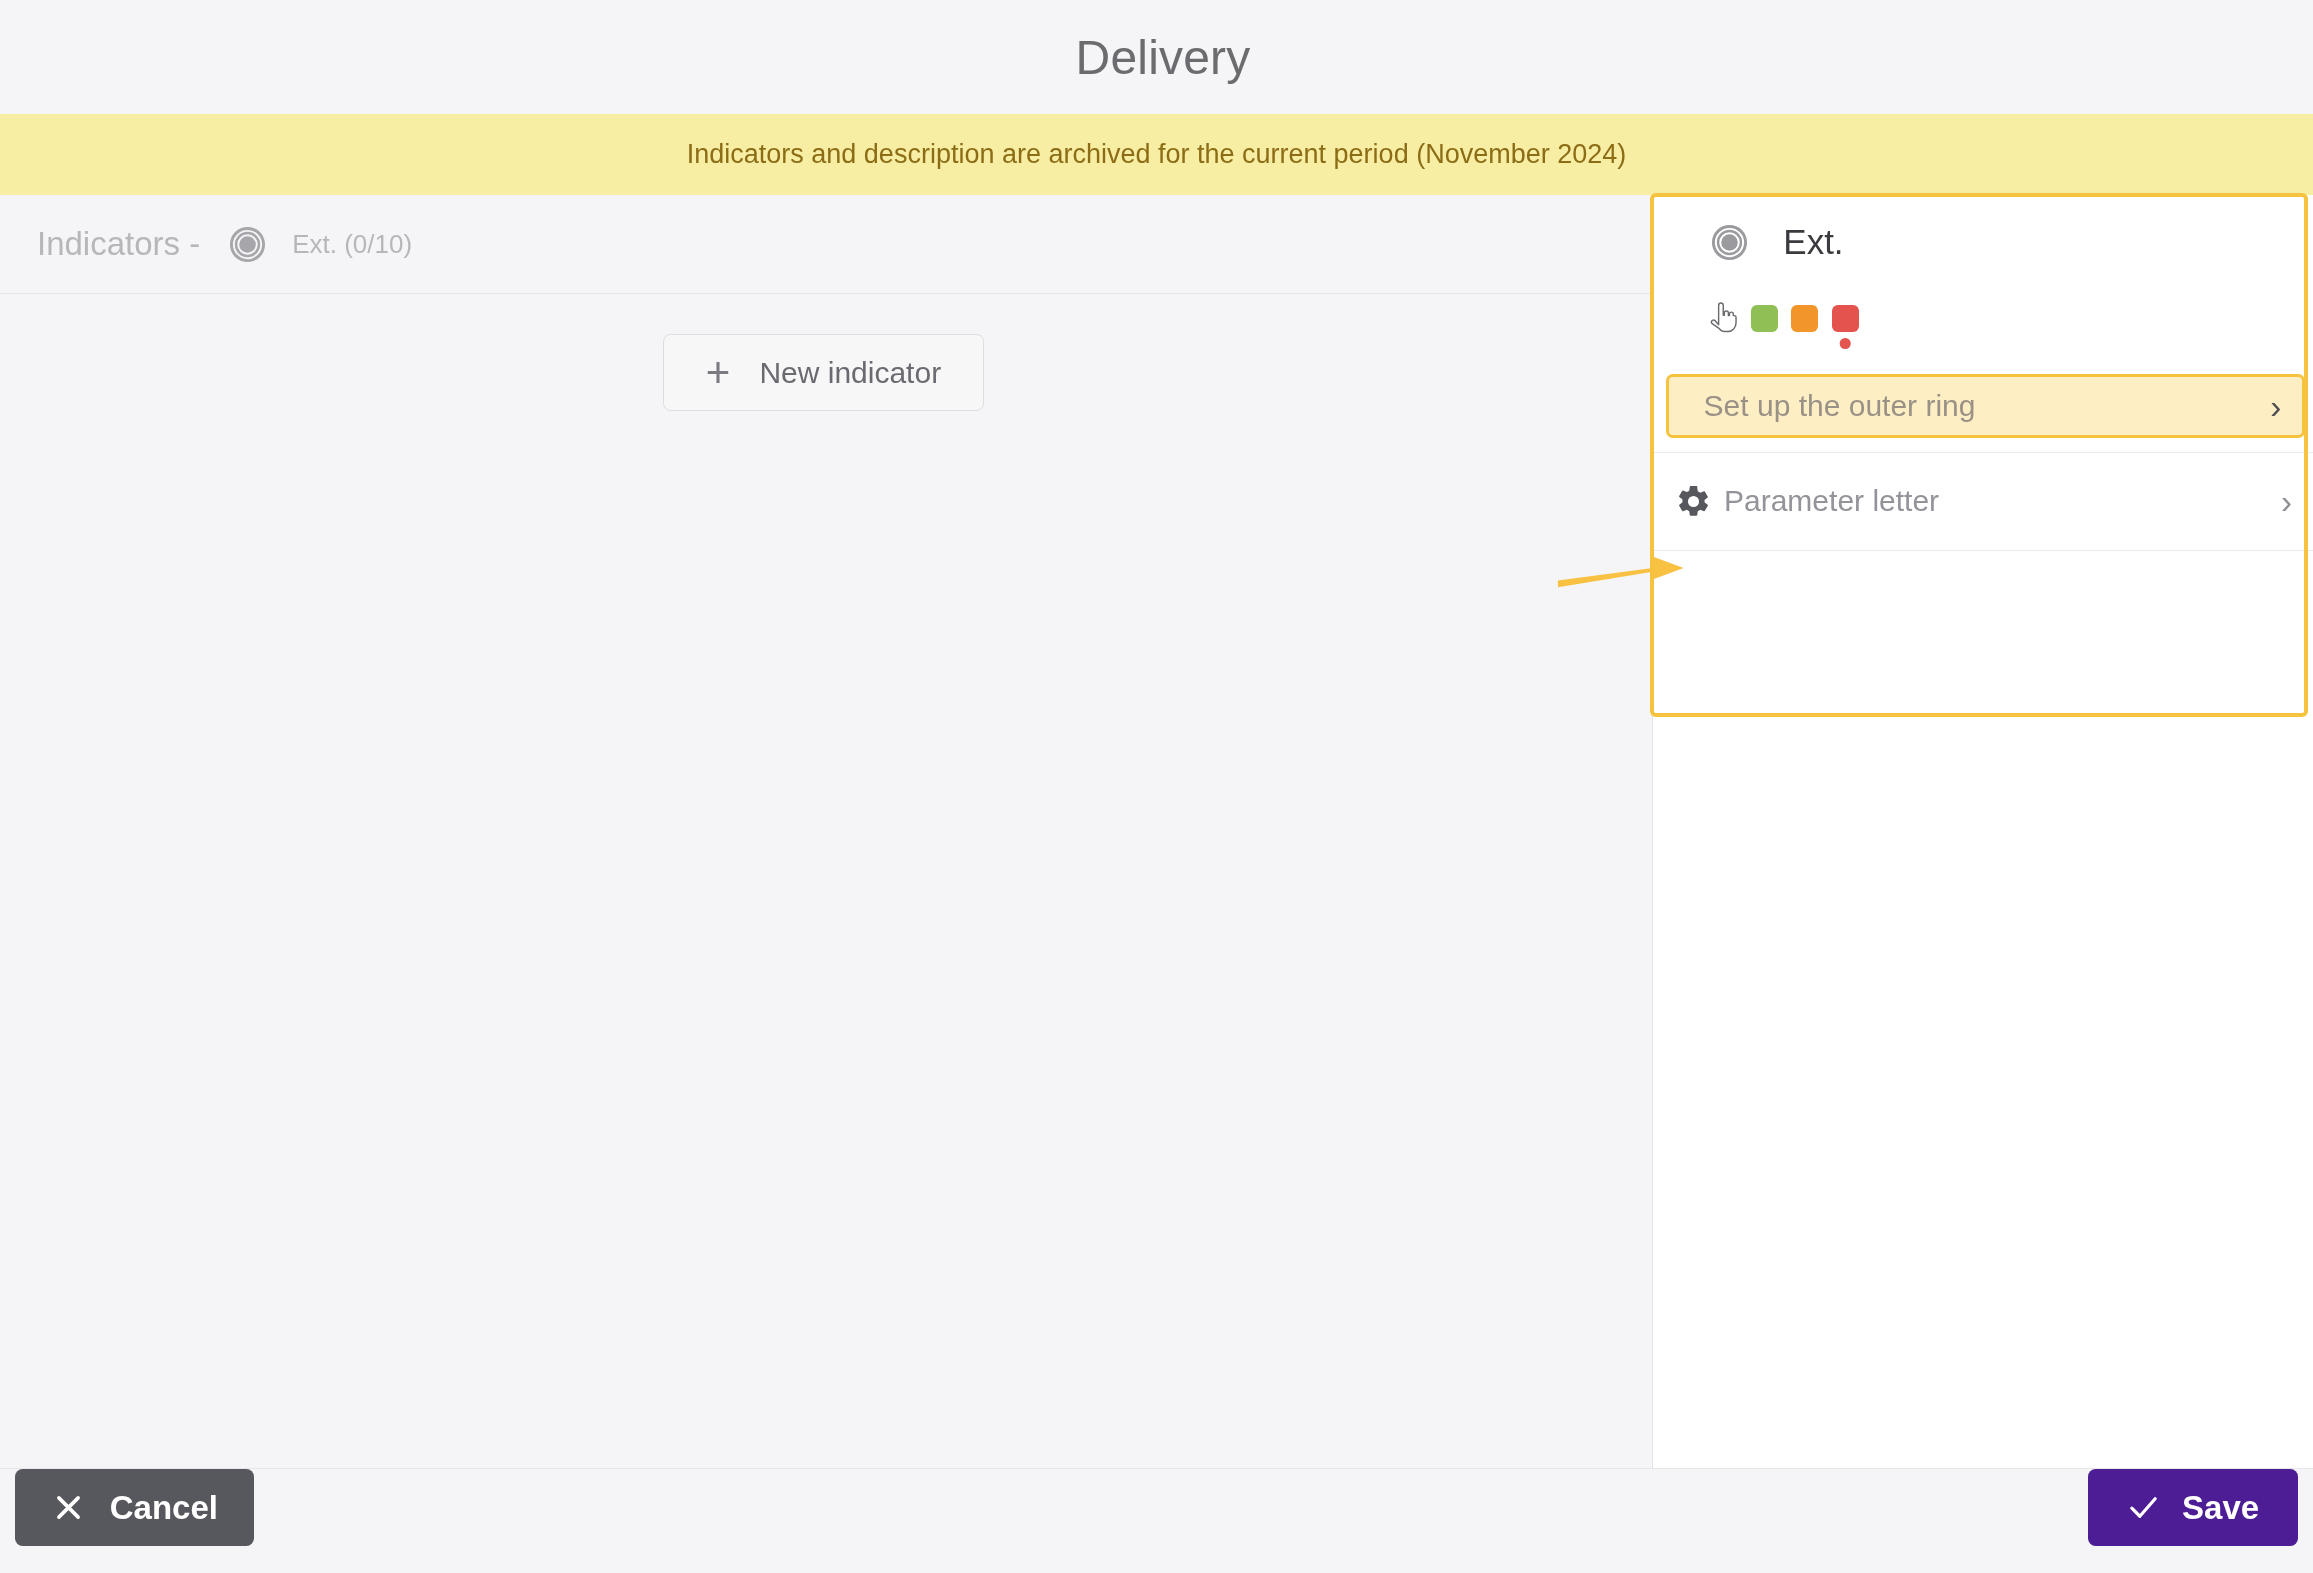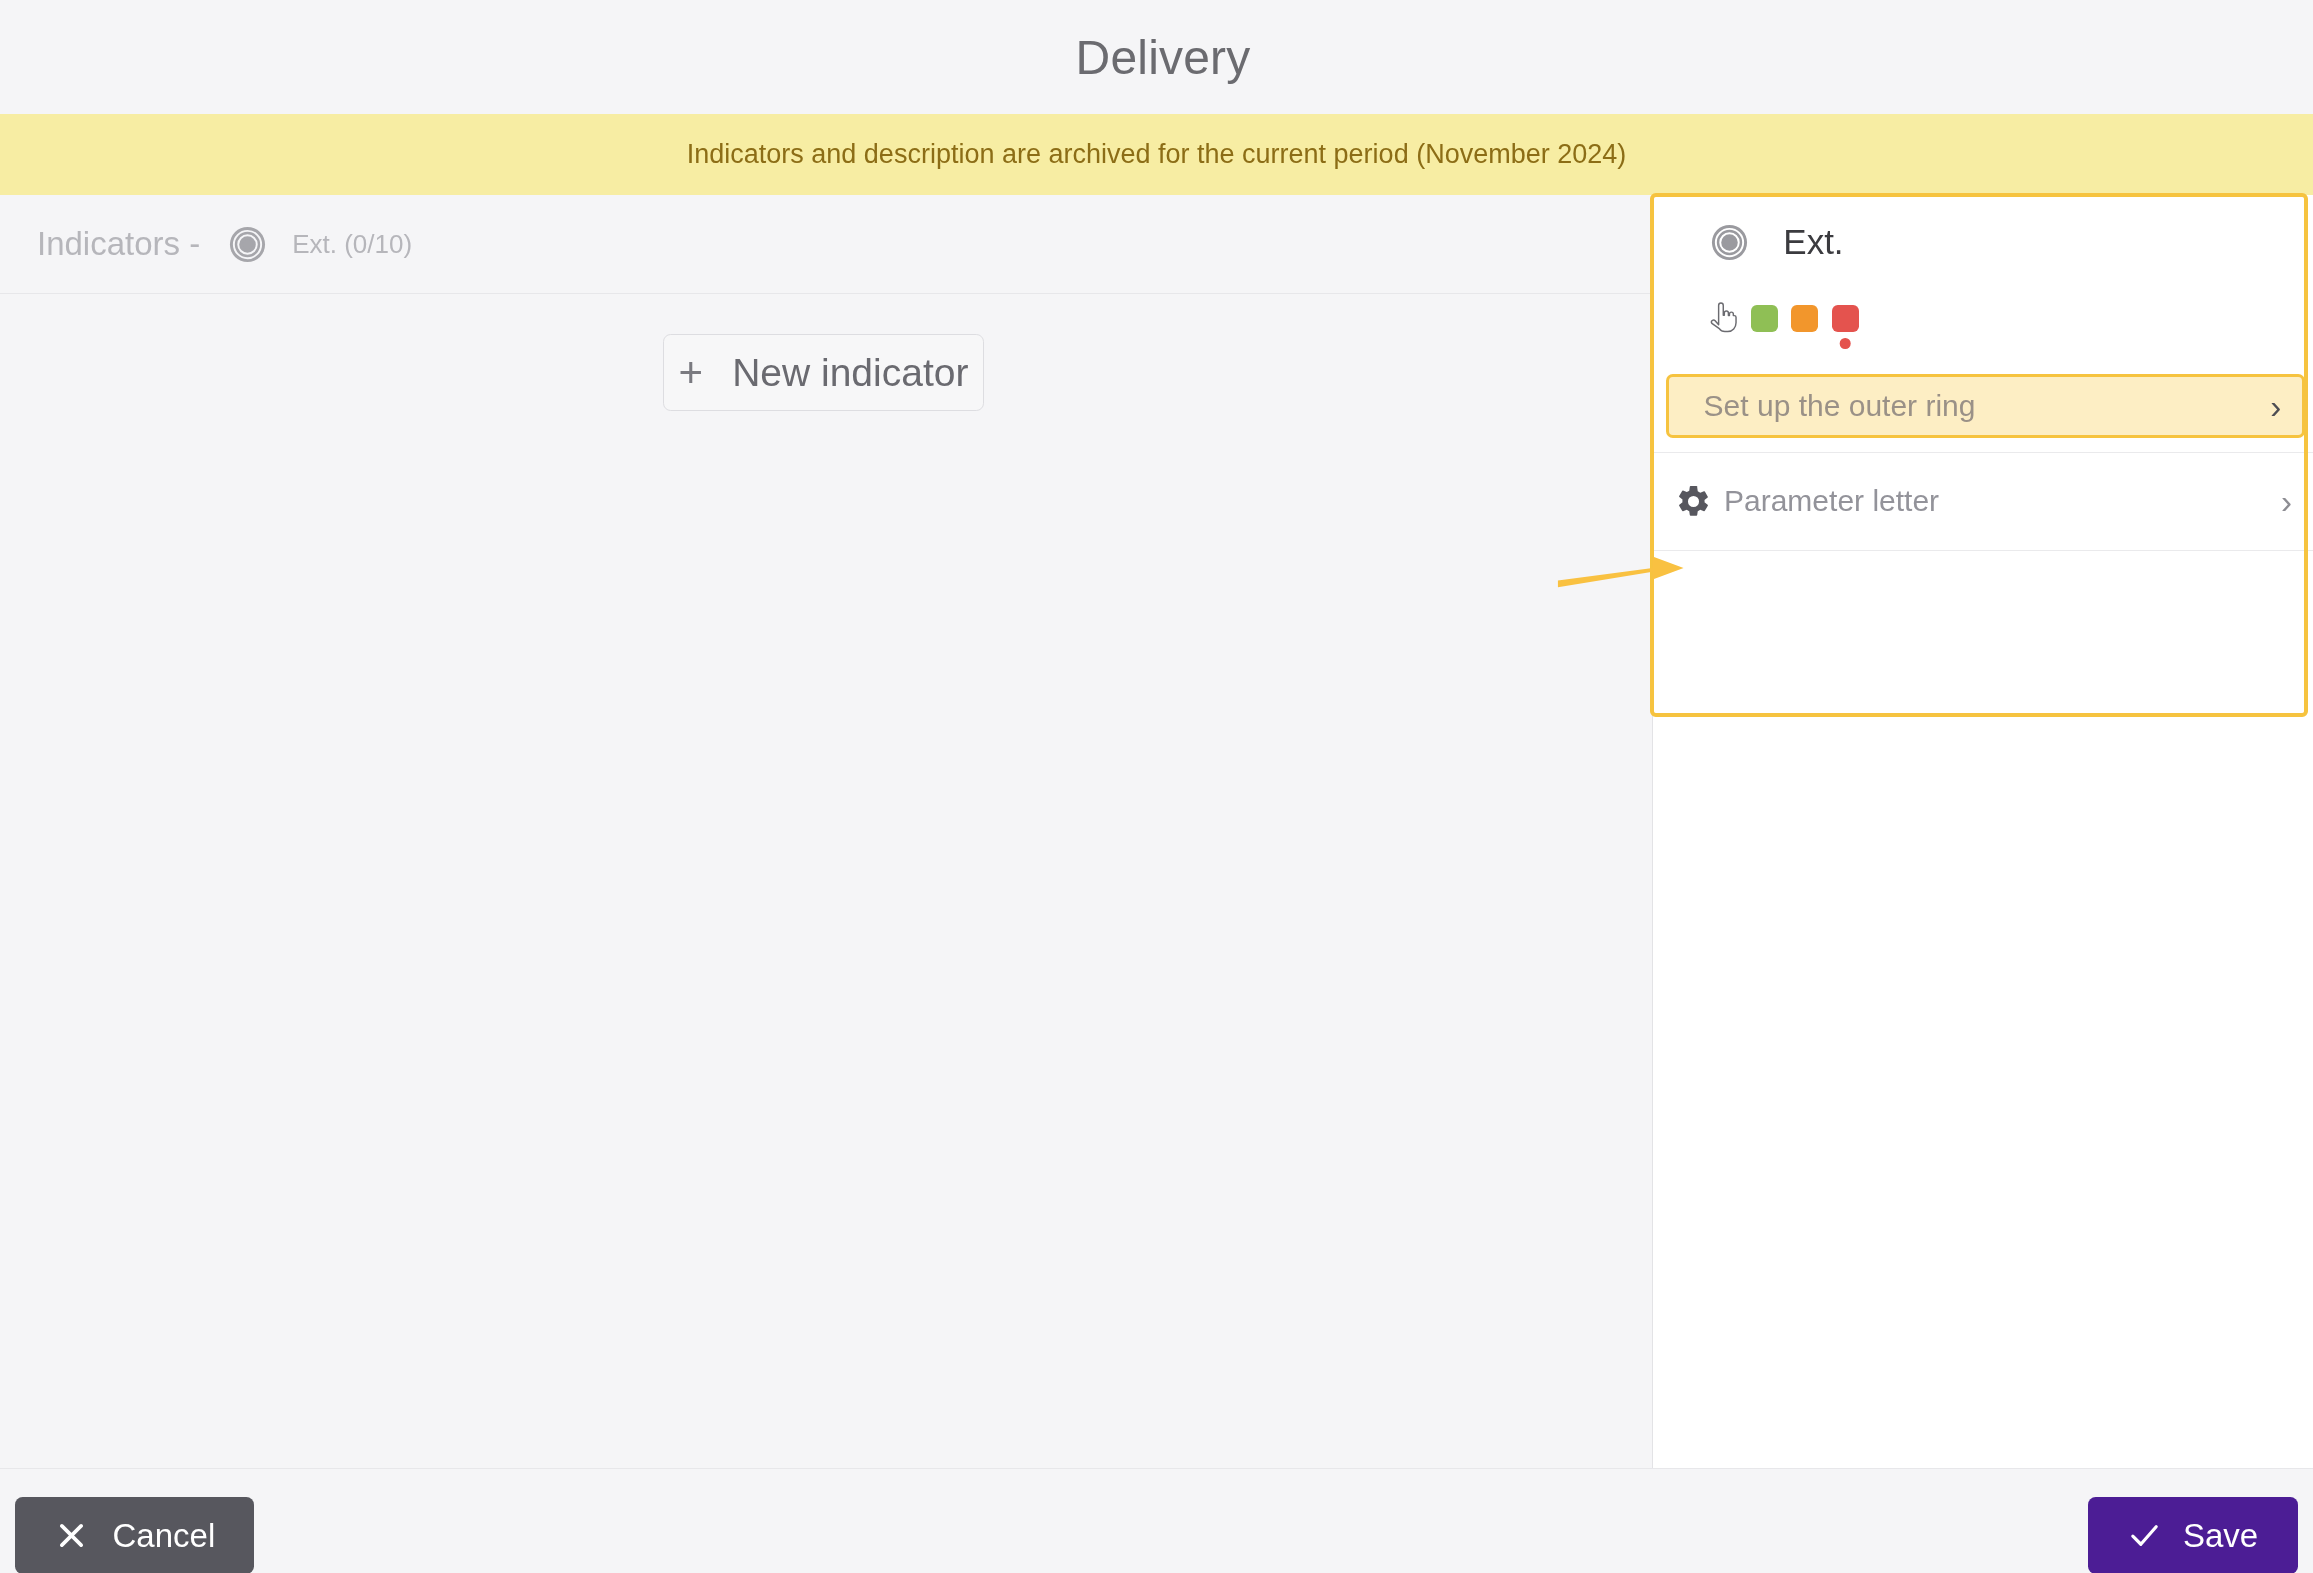--- a/index.html
+++ b/index.html
@@ -101,21 +101,21 @@
     gap: 29px;
     cursor: pointer;
   }
   .new-indicator-btn .plus {
     font-size: 42px;
     color: #7a7a80;
     line-height: 1;
     font-weight: 300;
   }
   .new-indicator-btn .ni-label {
-    font-size: 39px;
+    font-size: 30px;
     color: #6a6a70;
   }
 
   
   .side-col {
     flex: 1;
     background: #ffffff;
     position: relative;
   }
   .side-panel {
@@ -248,24 +248,25 @@
   
   .footer {
     position: absolute;
     left: 0;
     right: 0;
     bottom: 0;
     height: 106px;
     background: #f5f5f7;
     border-top: 1px solid #e7e7ea;
     display: flex;
-    align-items: flex-end;
+    align-items: flex-start;
     justify-content: space-between;
     padding: 0 15.4px;
     box-sizing: border-box;
+    font-weight: bold;
   }
   .btn-cancel {
     width: 239px;
     height: 77px;
     background: #57575e;
     border-radius: 7.7px;
     display: flex;
     align-items: center;
     justify-content: center;
     gap: 25px;

